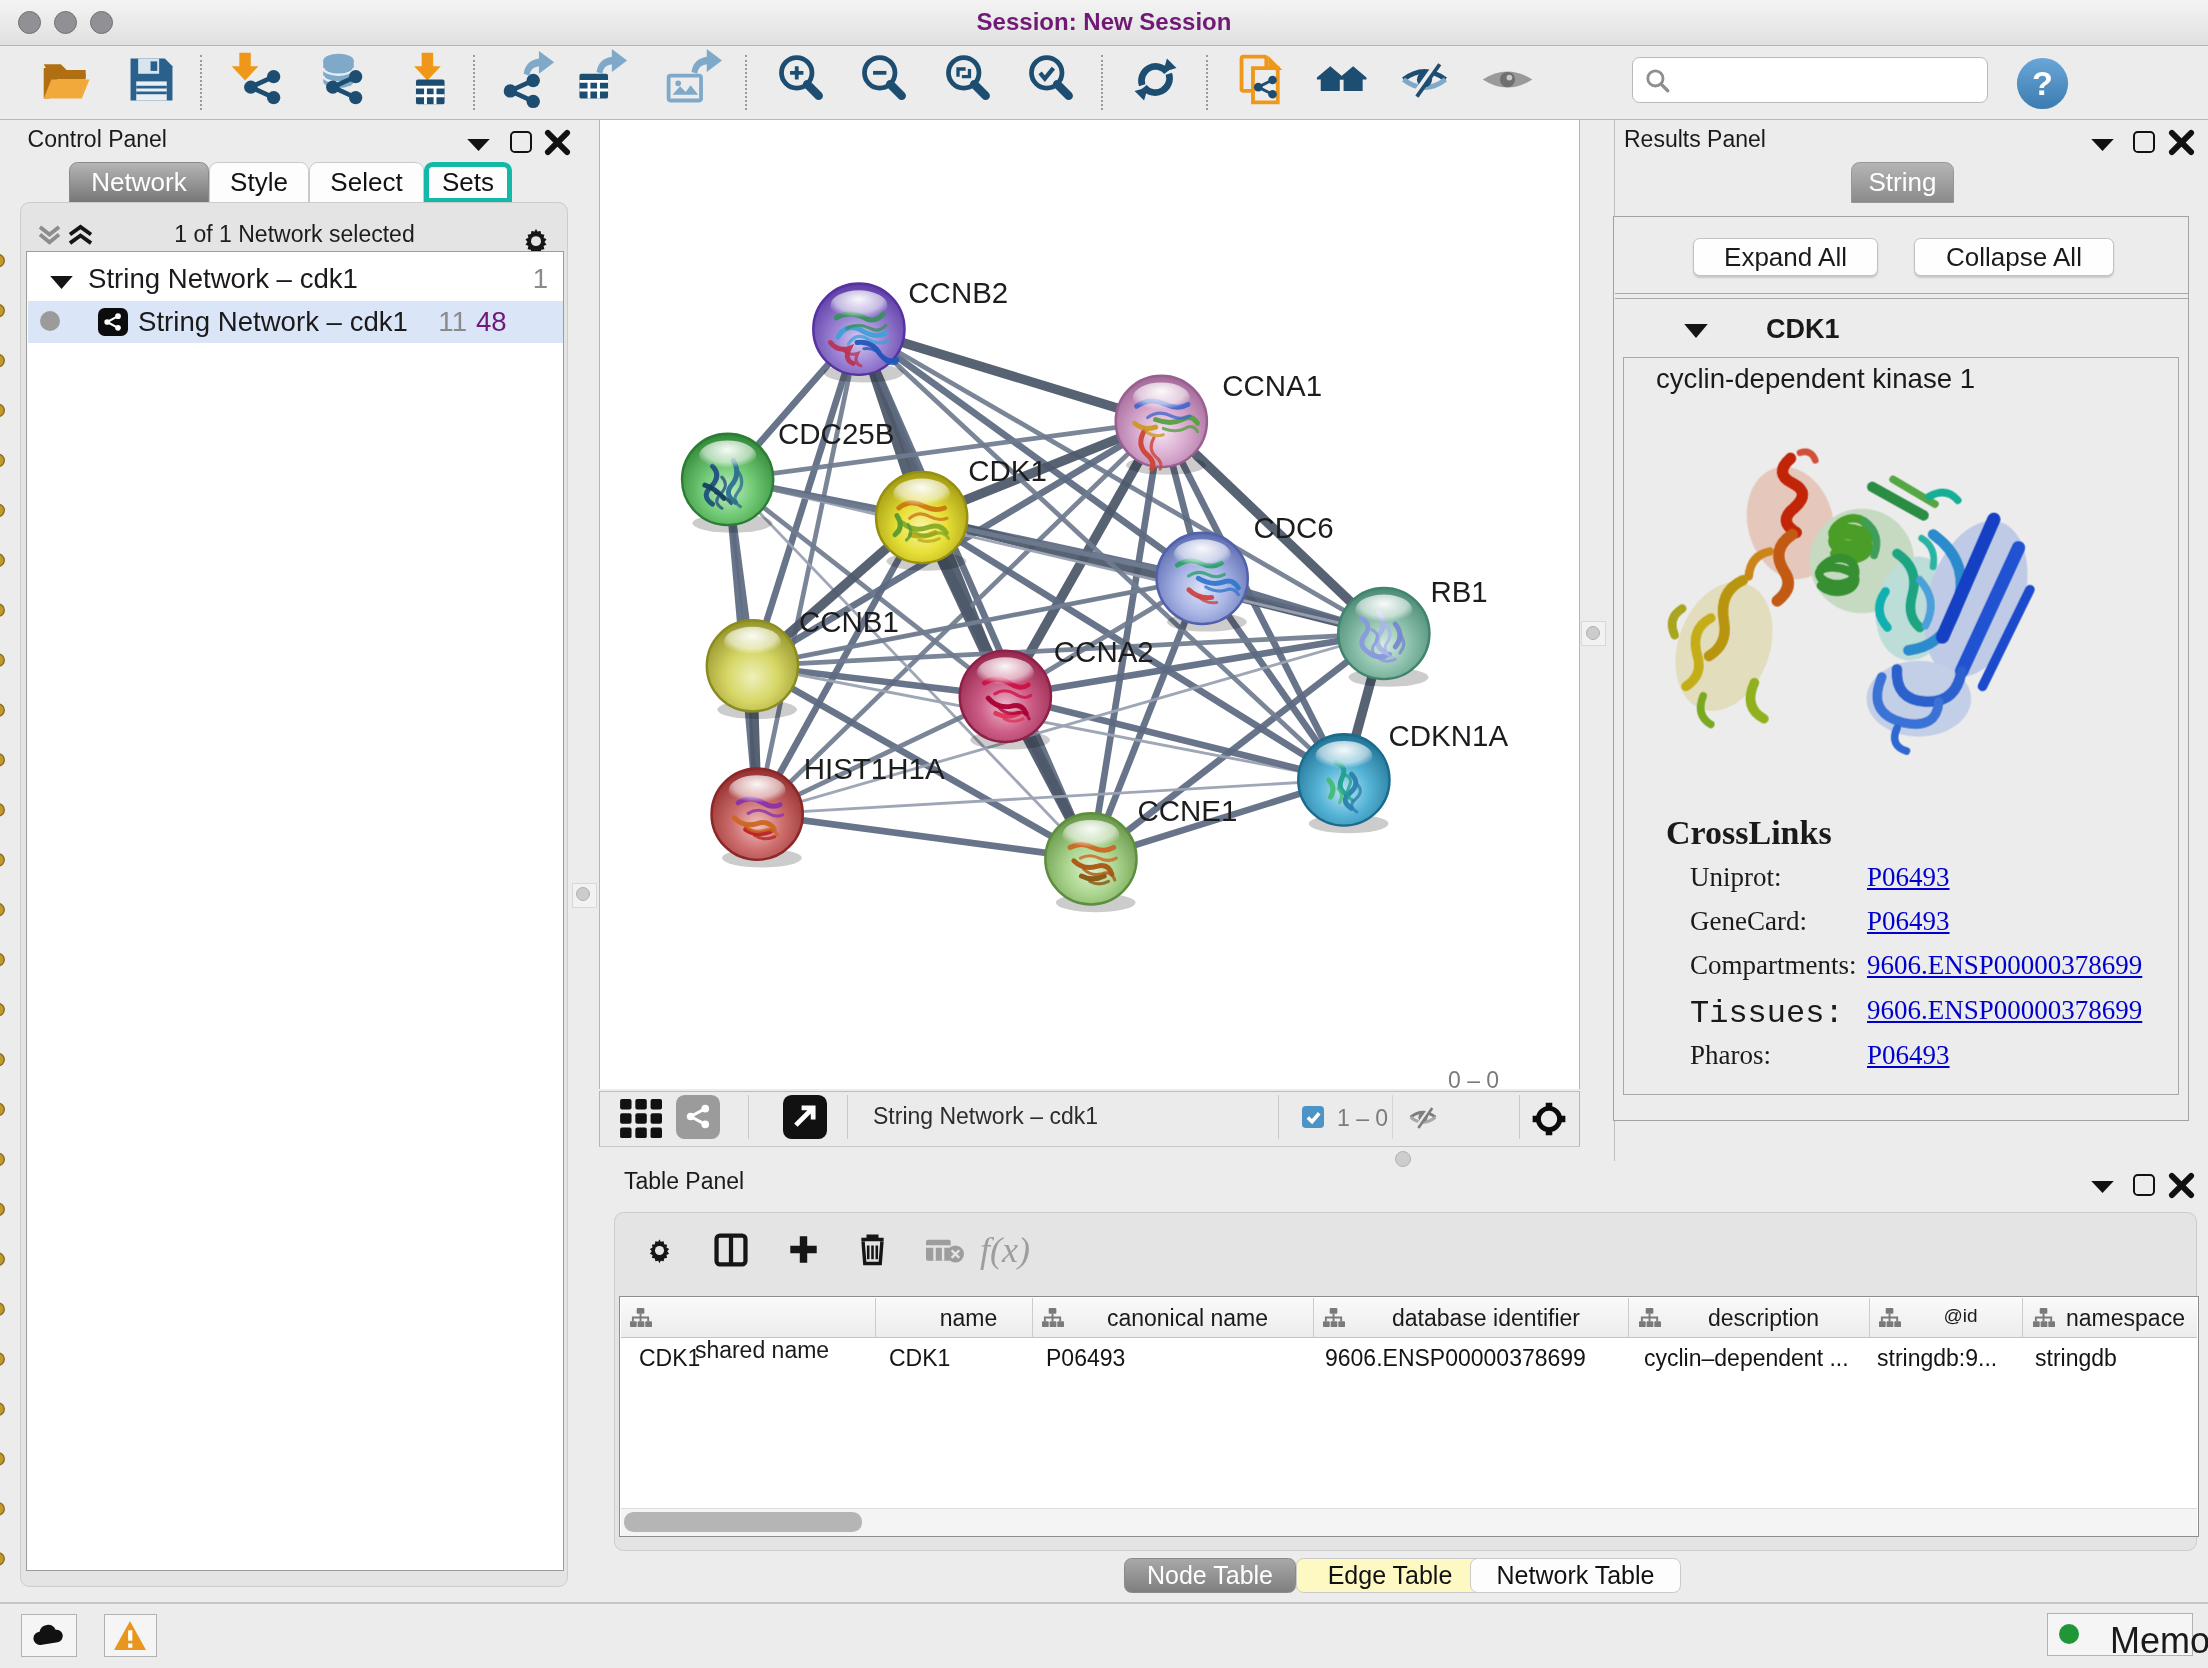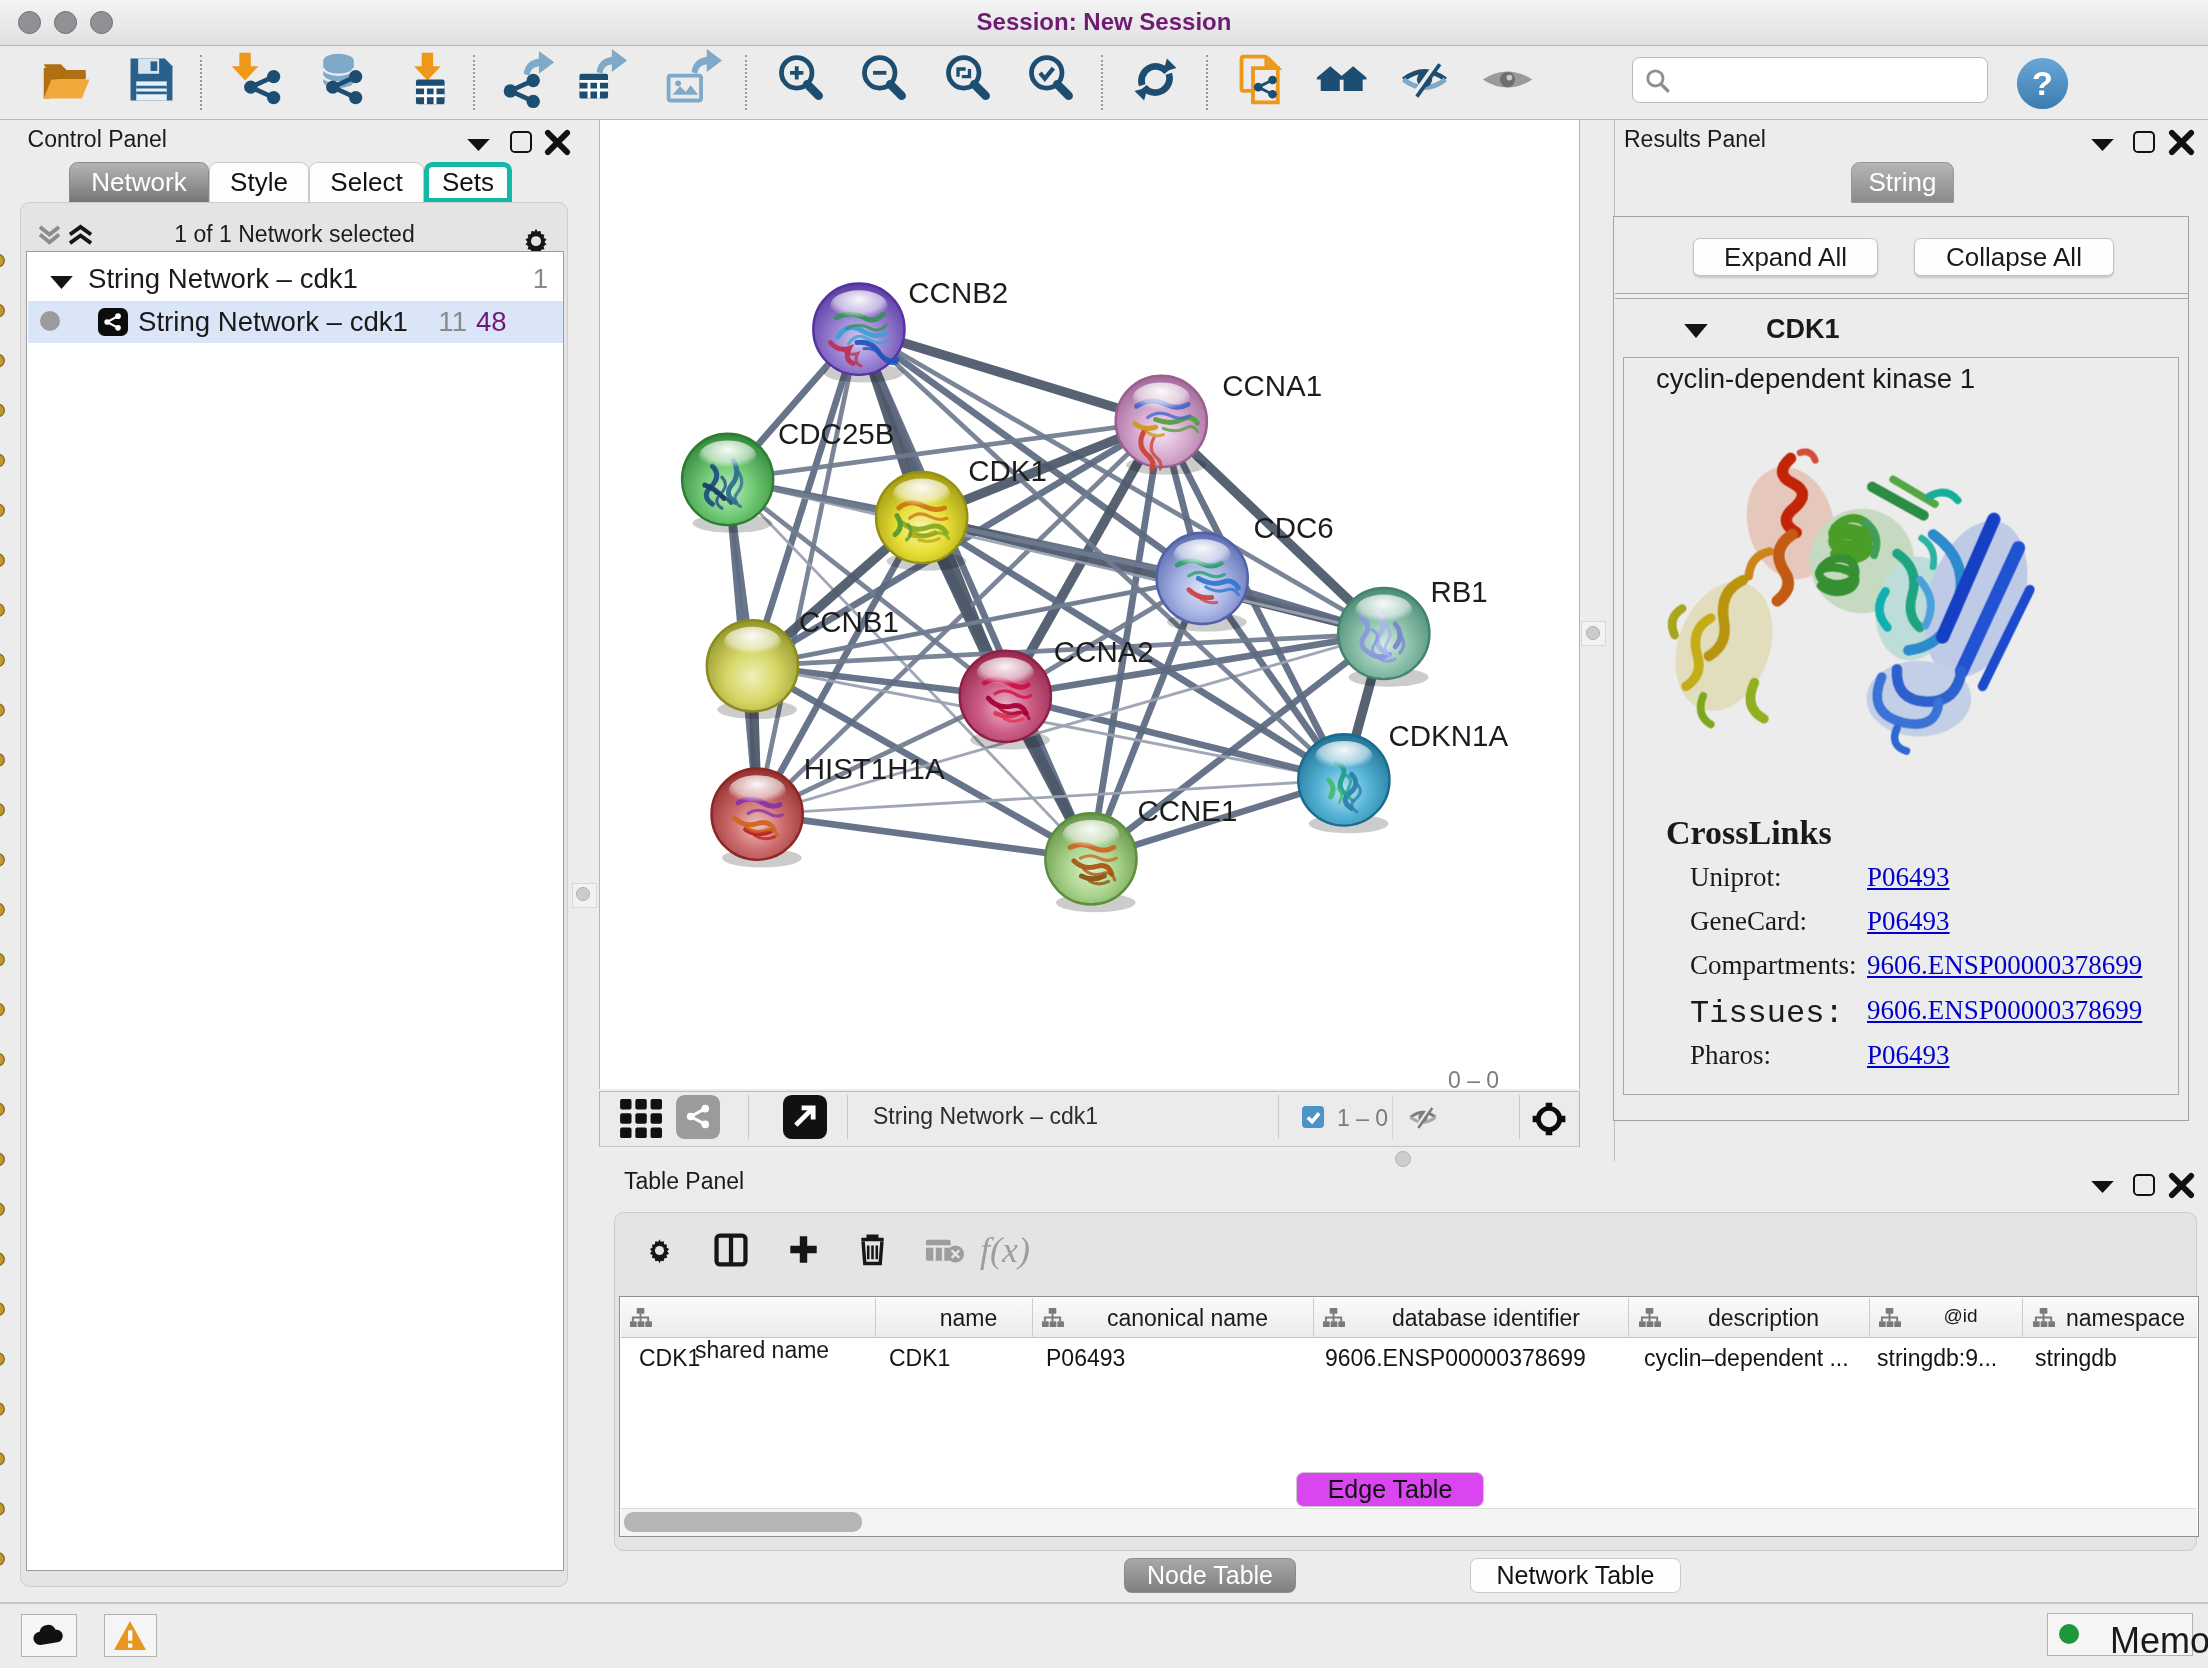--- a/index.html
+++ b/index.html
@@ -717,21 +717,21 @@
 <div class="t" style="position:absolute;left:639px;top:1345px;font-size:23px;color:#141414;">CDK1</div>
 <div class="t" style="position:absolute;left:889px;top:1345px;font-size:23px;color:#141414;">CDK1</div>
 <div class="t" style="position:absolute;left:1046px;top:1345px;font-size:23px;color:#141414;">P06493</div>
 <div class="t" style="position:absolute;left:1325px;top:1345px;font-size:23px;color:#141414;">9606.ENSP00000378699</div>
 <div class="t" style="position:absolute;left:1644px;top:1345px;font-size:23px;color:#141414;">cyclin–dependent ...</div>
 <div class="t" style="position:absolute;left:1877px;top:1345px;font-size:23px;color:#141414;">stringdb:9...</div>
 <div class="t" style="position:absolute;left:2035px;top:1345px;font-size:23px;color:#141414;">stringdb</div>
 <div style="position:absolute;left:621px;top:1508px;width:1576px;height:27.6px;background:#f4f4f4;border-top:1px solid #dcdcdc;"></div>
 <div style="position:absolute;left:624px;top:1512px;width:238px;height:20px;background:#b5b5b5;border-radius:9.5px;"></div>
 <div style="position:absolute;left:1124px;top:1558px;width:172px;height:35px;background:linear-gradient(#a8a8a8,#7f7f7f);color:#fff;border:1px solid #8a8a8a;border-radius:7.6px;font-size:25px;display:flex;align-items:center;justify-content:center;">Node Table</div>
-<div style="position:absolute;left:1296px;top:1472px;width:188px;height:35px;background:#d946ef;color:#111;border:1px solid #c9c9c9;border-radius:7.6px;font-size:25px;display:flex;align-items:center;justify-content:center;">Edge Table</div>
+<div style="position:absolute;left:1296px;top:1558px;width:188px;height:35px;background:#fef9c3;color:#111;border:1px solid #c9c9c9;border-radius:7.6px;font-size:25px;display:flex;align-items:center;justify-content:center;">Edge Table</div>
 <div style="position:absolute;left:1470px;top:1558px;width:211px;height:35px;background:#fdfdfd;color:#111;border:1px solid #c9c9c9;border-radius:7.6px;font-size:25px;display:flex;align-items:center;justify-content:center;">Network Table</div>
 <div style="position:absolute;left:1395px;top:1151px;width:16px;height:16px;background:#cdcdcd;border:1px solid #b2b2b2;border-radius:50%;"></div>
 <svg style="left:0px;top:0px" width="11.4" height="1668" viewBox="0 0 12 1754">
     <circle cx="-2" cy="273" r="6.5" fill="#c09a30" stroke="#8a6d1c" stroke-width="1.5"></circle>
     <circle cx="-2" cy="325.6" r="6.5" fill="#c09a30" stroke="#8a6d1c" stroke-width="1.5"></circle>
     <circle cx="-2" cy="378.20000000000005" r="6.5" fill="#c09a30" stroke="#8a6d1c" stroke-width="1.5"></circle>
     <circle cx="-2" cy="430.80000000000007" r="6.5" fill="#c09a30" stroke="#8a6d1c" stroke-width="1.5"></circle>
     <circle cx="-2" cy="483.4000000000001" r="6.5" fill="#c09a30" stroke="#8a6d1c" stroke-width="1.5"></circle>
     <circle cx="-2" cy="536.0000000000001" r="6.5" fill="#c09a30" stroke="#8a6d1c" stroke-width="1.5"></circle>
     <circle cx="-2" cy="588.6000000000001" r="6.5" fill="#c09a30" stroke="#8a6d1c" stroke-width="1.5"></circle>

